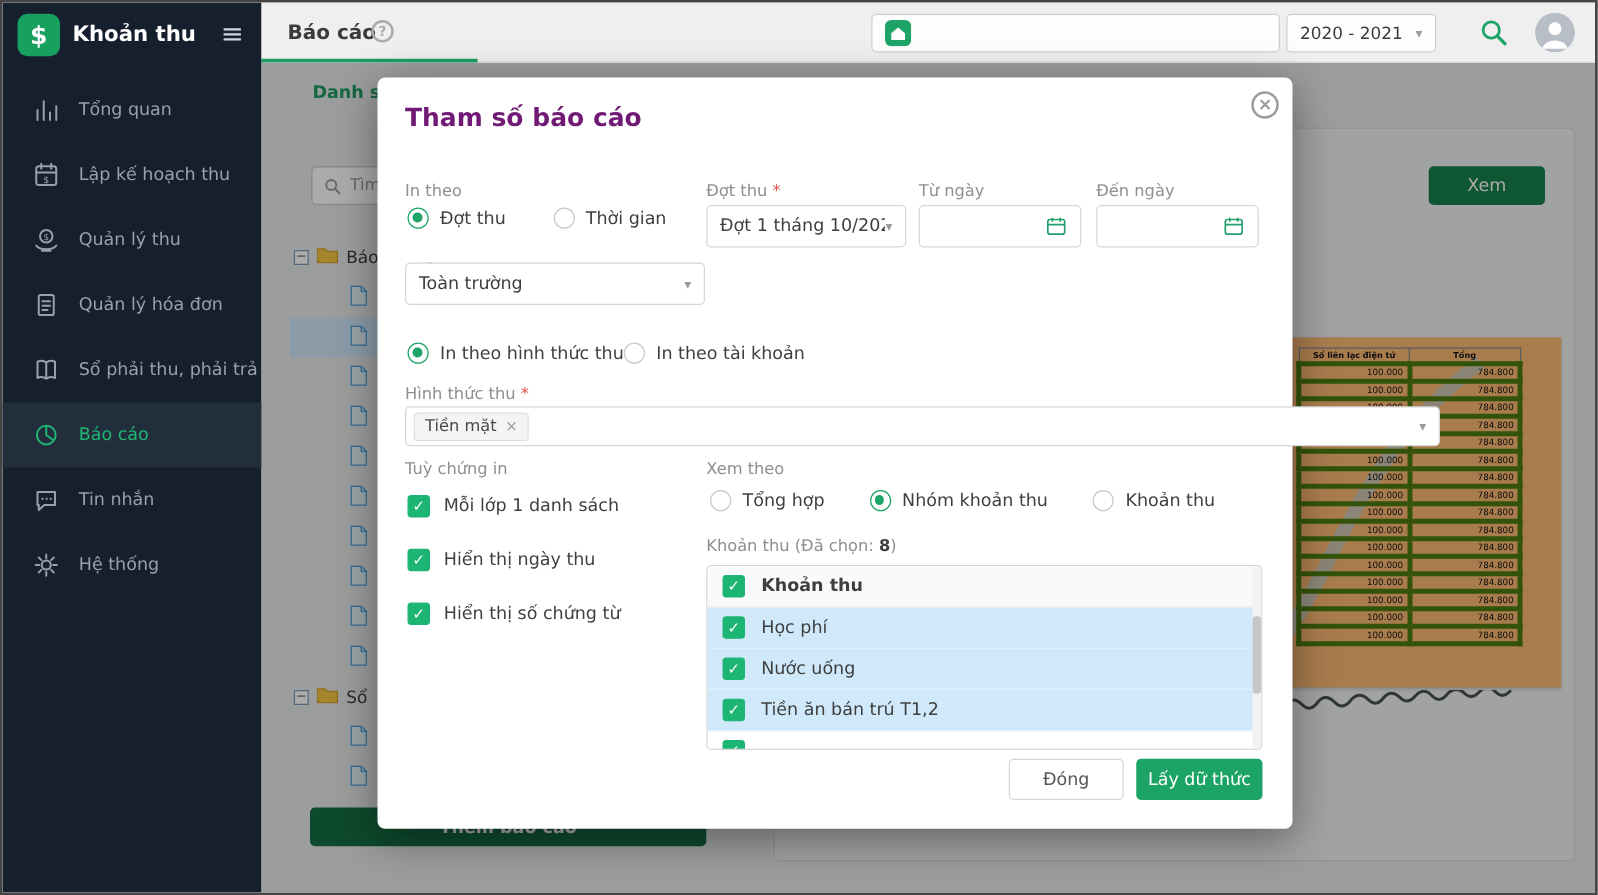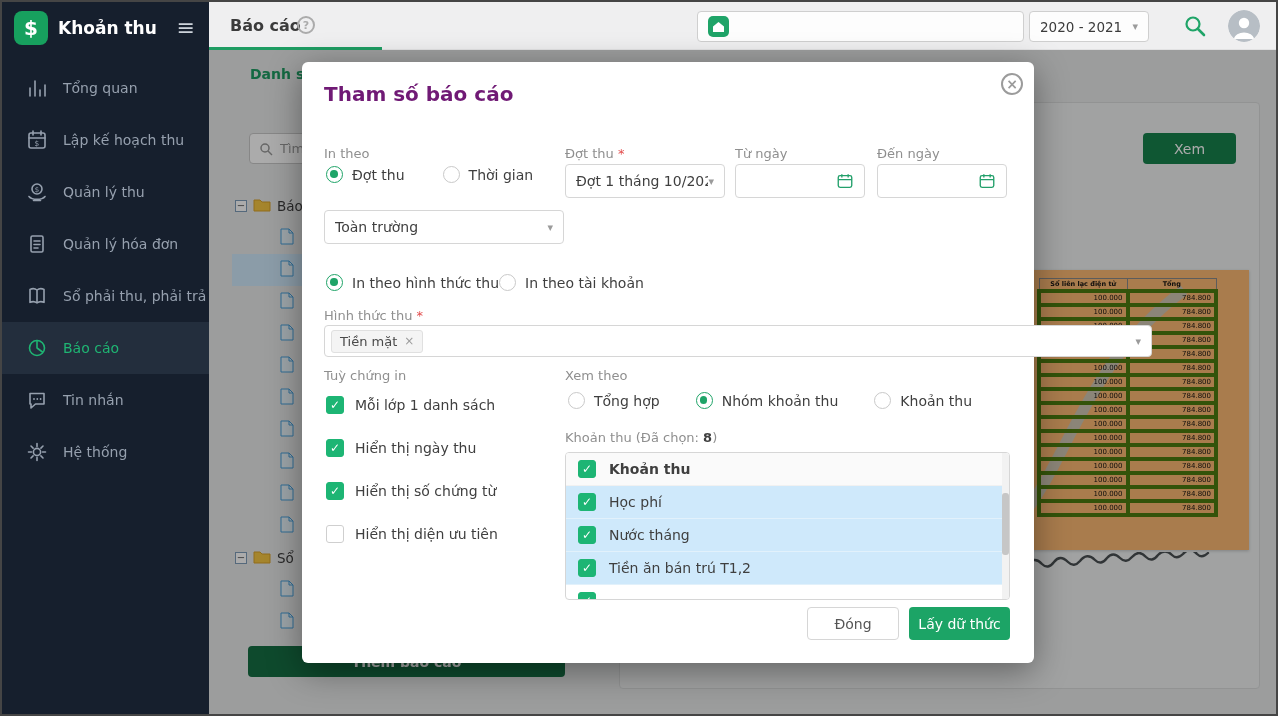--- a/index.html
+++ b/index.html
@@ -479,24 +479,20 @@
        <span>Mỗi lớp 1 danh sách</span>
      </label>
         <label class="check">
        <span class="cb on">✓</span>
        <span>Hiển thị ngày thu</span>
      </label>
         <label class="check">
        <span class="cb on">✓</span>
        <span>Hiển thị số chứng từ</span>
      </label>
-        <label class="check">
-       <span class="cb "></span>
-       <span>Hiển thị diện ưu tiên</span>
-     </label>
       </div>
     <div class="radio-group" style="left:266px;top:330px;gap:36px">
         <label class="radio ">
          <span class="rdot"></span>
          <span>Tổng hợp</span>
        </label>
         <label class="radio on">
          <span class="rdot"></span>
          <span>Nhóm khoản thu</span>
        </label>
@@ -514,21 +510,21 @@
           <div class="fee-row hdr ">
        <span class="cb on">✓</span>
        <span>Khoản thu</span>
      </div>
           <div class="fee-row  sel">
        <span class="cb on">✓</span>
        <span>Học phí</span>
      </div>
           <div class="fee-row  sel">
        <span class="cb on">✓</span>
-       <span>Nước tháng</span>
+       <span>Nước uống</span>
      </div>
           <div class="fee-row  sel">
        <span class="cb on">✓</span>
        <span>Tiền ăn bán trú T1,2</span>
      </div>
           <div class="fee-row  ">
        <span class="cb on">✓</span>
        <span></span>
      </div>
         </div>

